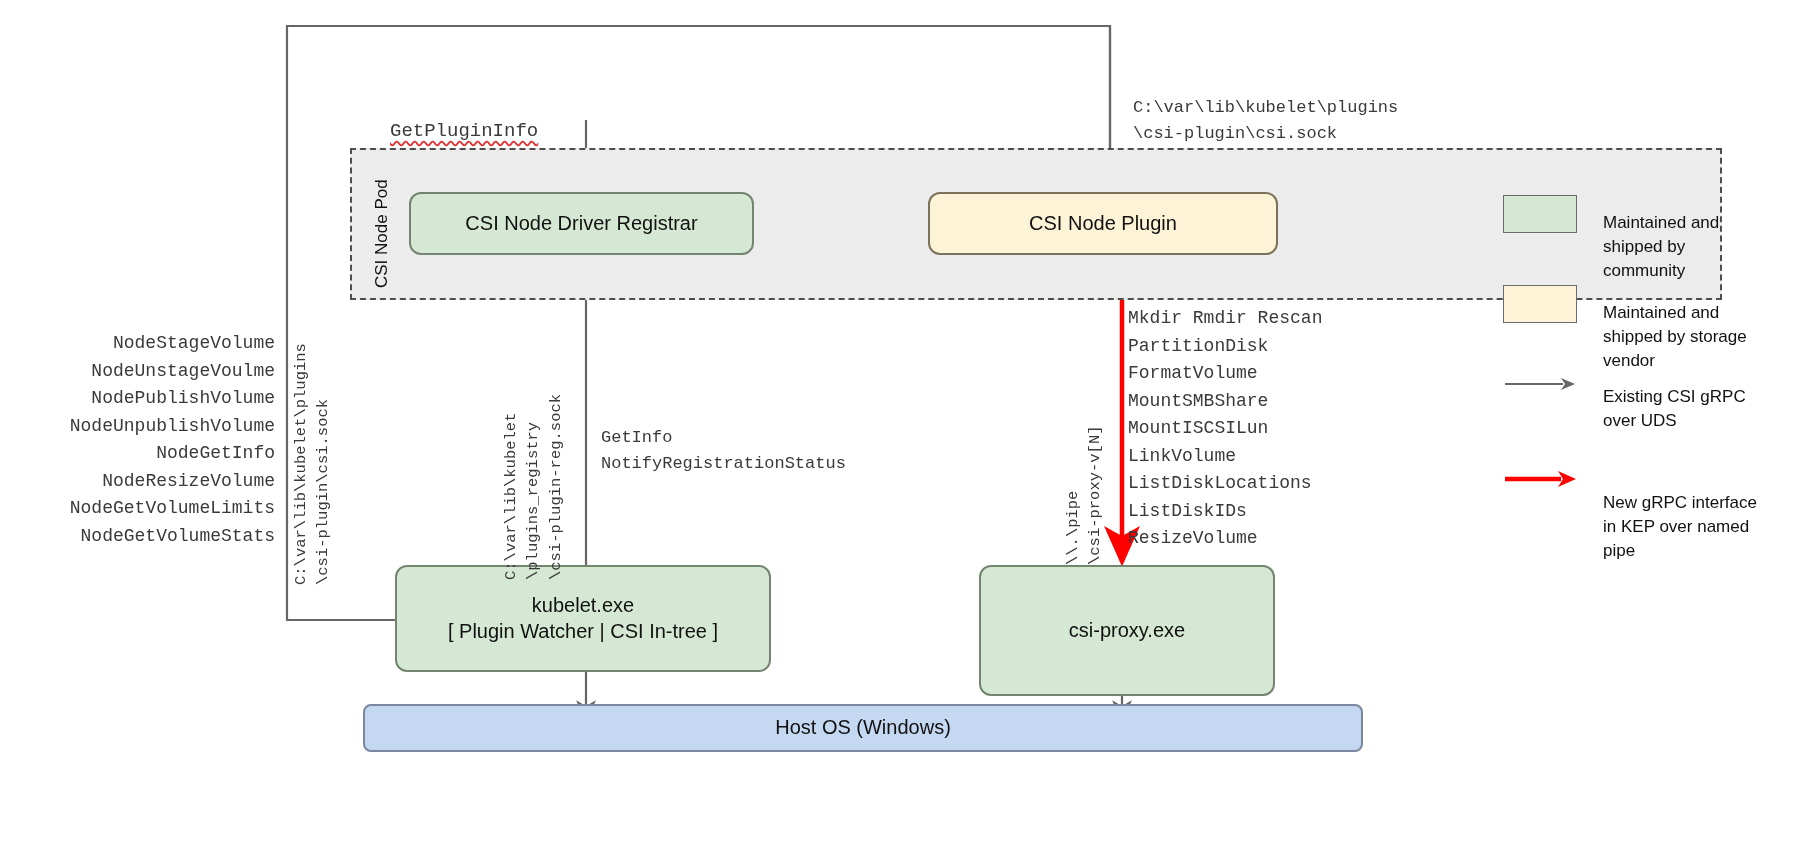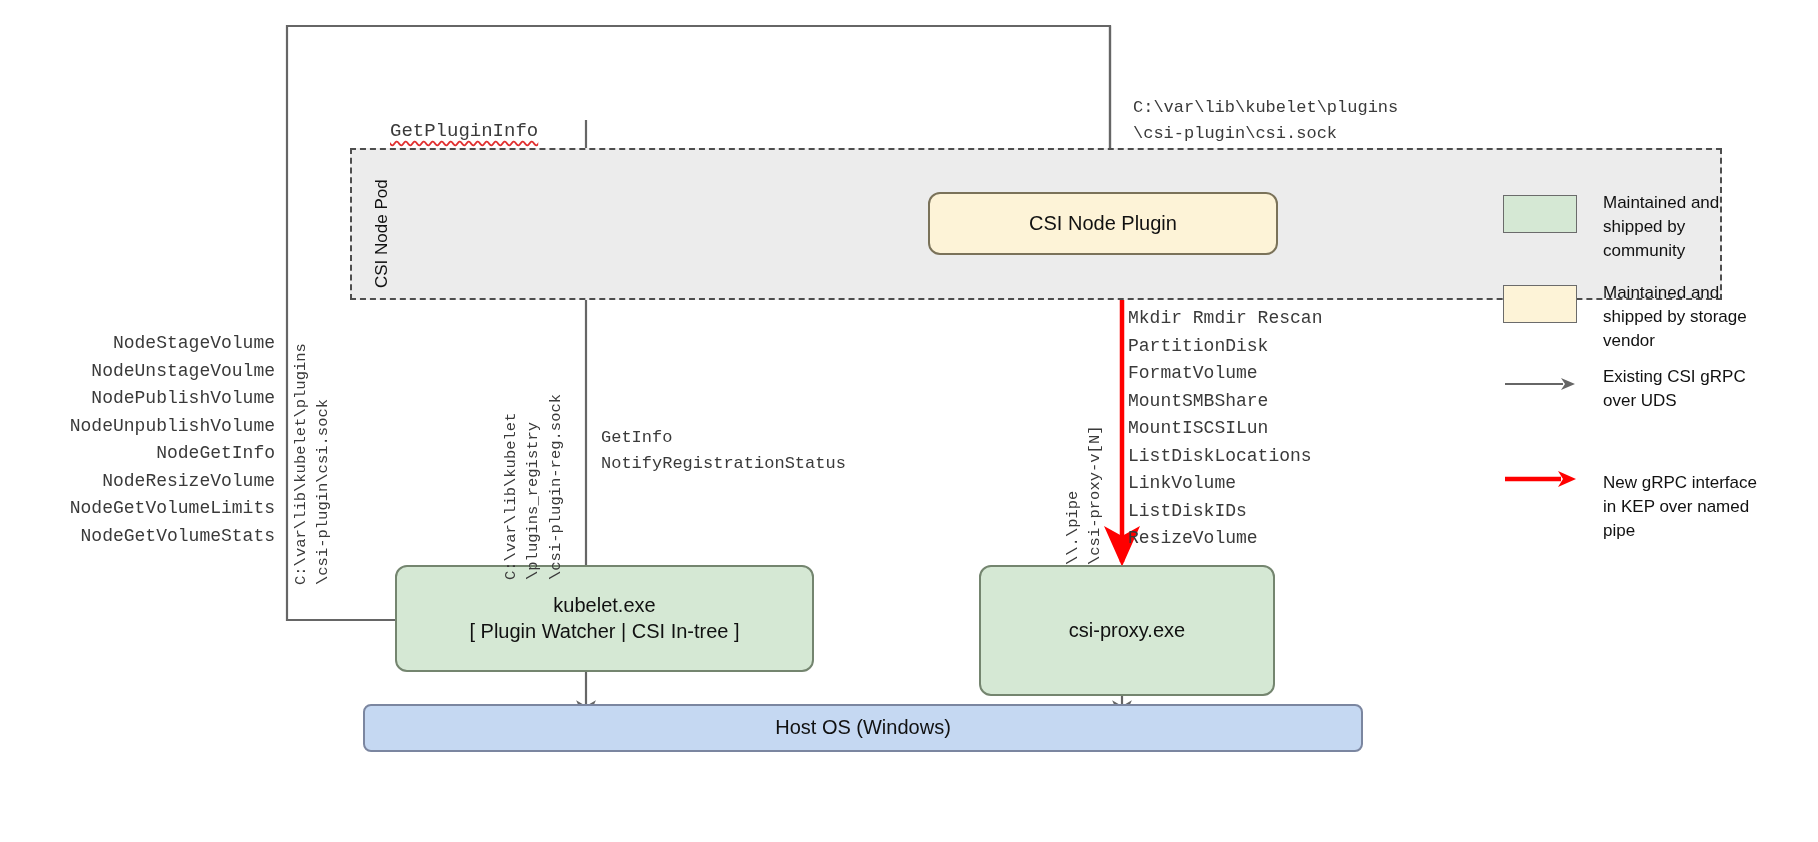--- a/index.html
+++ b/index.html
@@ -15,21 +15,21 @@
   .yellow{background:#fdf3d7;border-color:#7a7259;}
   .blue{background:#c5d8f2;border-color:#7b86a0;}
   .pod{position:absolute;background:#ececec;border:2px dashed #4d4d4d;box-sizing:border-box;}
   .podlabel{position:absolute;font-size:17px;color:#111;
             writing-mode:vertical-rl;transform:rotate(180deg);white-space:nowrap;}
   .vtext{position:absolute;writing-mode:vertical-rl;transform:rotate(180deg);
          white-space:pre;font-size:15.5px;line-height:1.45;}
   .htext{position:absolute;white-space:pre;font-size:17px;line-height:1.5;}
   .oplist{position:absolute;white-space:pre;font-size:17px;line-height:1.52;}
   .legend-sw{position:absolute;width:74px;height:38px;border:1.5px solid #6b6b6b;box-sizing:border-box;}
-  .legend-tx{position:absolute;font-size:17px;line-height:1.42;color:#111;width:160px;}
+  .legend-tx{position:absolute;font-size:17px;line-height:1.42;color:#111;width:160px;margin-top:20px;}
   svg.overlay{position:absolute;left:0;top:0;width:1818px;height:842px;pointer-events:none;}
 </style>
 </head>
 <body>
 
 <div id="stage">
 
   <svg class="overlay">
     <defs>
       <marker id="ah-gray" markerWidth="12" markerHeight="12" refX="9" refY="4.5" orient="auto">
@@ -64,26 +64,29 @@
     </g>
 
     <g>
       <path d="M1122,672 L1122,720" fill="none" stroke="#666666" stroke-width="2.2" marker-end="url(#ah-gray)" marker-start="url(#ah-gray)"></path>
     </g>
   </svg>
 
   <div class="pod" style="left:350px;top:148px;width:1372px;height:152px;"></div>
   <div class="podlabel" style="left:372px;top:160px;height:128px;">CSI Node Pod</div>
 
+  <div class="box green" style="left:409px;top:192px;width:345px;height:63px;font-size:20px;">
+    <span class="ln">CSI Node Driver Registrar</span>
+  </div>
 
   <div class="box yellow" style="left:928px;top:192px;width:350px;height:63px;font-size:20px;">
     <span class="ln">CSI Node Plugin</span>
   </div>
 
-  <div class="box green" style="left:395px;top:565px;width:419px;height:107px;font-size:20px;">
+  <div class="box green" style="left:395px;top:565px;width:376px;height:107px;font-size:20px;">
     <span class="ln">kubelet.exe</span>
     <span class="ln">[ Plugin Watcher | CSI In-tree ]</span>
   </div>
 
   <div class="box green" style="left:979px;top:565px;width:296px;height:131px;font-size:20px;">
     <span class="ln">csi-proxy.exe</span>
   </div>
 
   <div class="box blue" style="left:363px;top:704px;width:1000px;height:48px;font-size:20px;border-radius:8px;">
     <span class="ln">Host OS (Windows)</span>
@@ -103,21 +106,21 @@
 \csi-plugin-reg.sock</div>
 
   <div class="htext mono" style="left:601px;top:425px;font-size:17px;">GetInfo
 NotifyRegistrationStatus</div>
 
   <div class="vtext mono" style="left:1062px;top:415px;height:150px;">\\.\pipe
 \csi-proxy-v[N]</div>
 
   <div class="oplist mono" style="left:20px;top:330px;width:255px;text-align:right;font-size:18px;line-height:1.53;" id="csi-node-rpcs"><div>NodeStageVolume</div><div>NodeUnstageVoulme</div><div>NodePublishVolume</div><div>NodeUnpublishVolume</div><div>NodeGetInfo</div><div>NodeResizeVolume</div><div>NodeGetVolumeLimits</div><div>NodeGetVolumeStats</div></div>
 
-  <div class="oplist mono" style="left:1128px;top:305px;width:300px;text-align:left;font-size:18px;line-height:1.53;" id="csi-proxy-rpcs"><div>Mkdir Rmdir Rescan</div><div>PartitionDisk</div><div>FormatVolume</div><div>MountSMBShare</div><div>MountISCSILun</div><div>ListDiskLocations</div><div>LinkVolume</div><div>ListDiskIDs</div><div>ResizeVolume</div></div>
+  <div class="oplist mono" style="left:1128px;top:305px;width:300px;text-align:left;font-size:18px;line-height:1.53;" id="csi-proxy-rpcs"><div>Mkdir Rmdir Rescan</div><div>PartitionDisk</div><div>FormatVolume</div><div>MountSMBShare</div><div>MountISCSILun</div><div>LinkVolume</div><div>ListDiskLocations</div><div>ListDiskIDs</div><div>ResizeVolume</div></div>
 
   <div class="abs" style="left:1503px;top:195px;width:300px;height:440px;">
 
     <div class="legend-sw" style="left:0px;top:0px;background:#d5e8d4;"></div>
     <div class="legend-tx" style="left:100px;top:-4px;">Maintained and shipped by community</div>
 
     <div class="legend-sw" style="left:0px;top:90px;background:#fdf3d7;"></div>
     <div class="legend-tx" style="left:100px;top:86px;">Maintained and shipped by storage vendor</div>
 
     <svg class="abs" style="left:0px;top:178px;width:80px;height:22px;">

